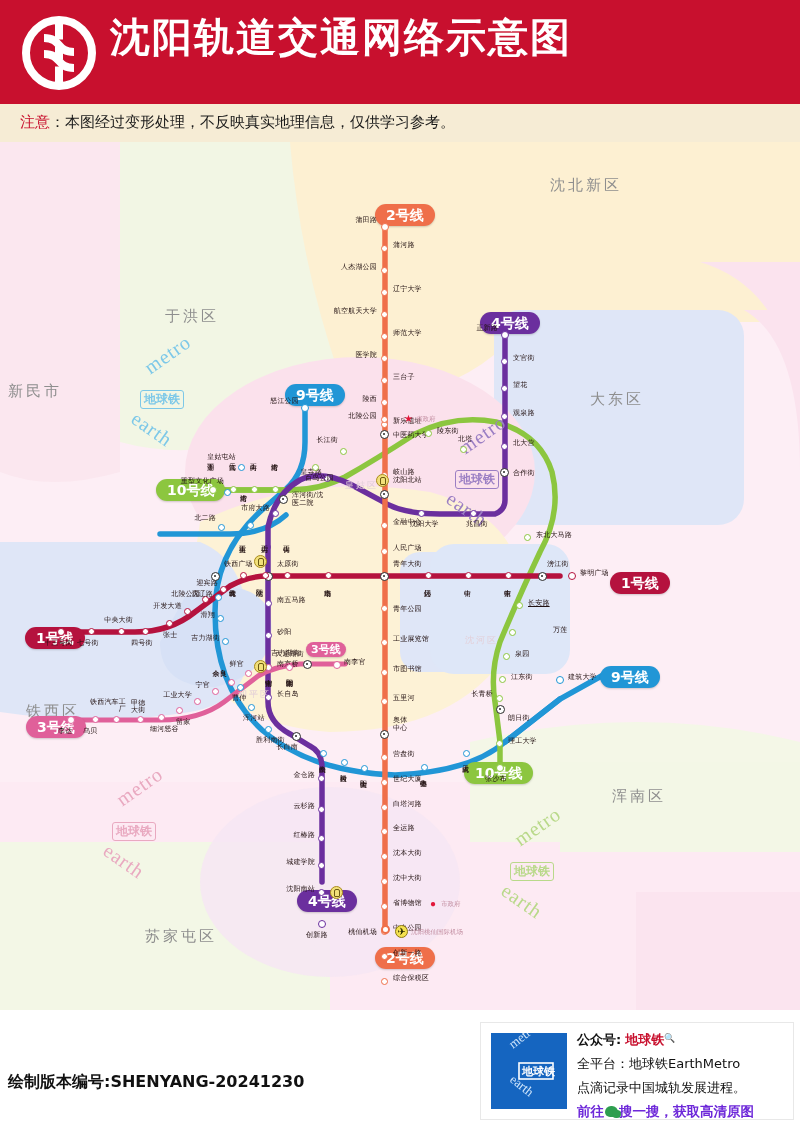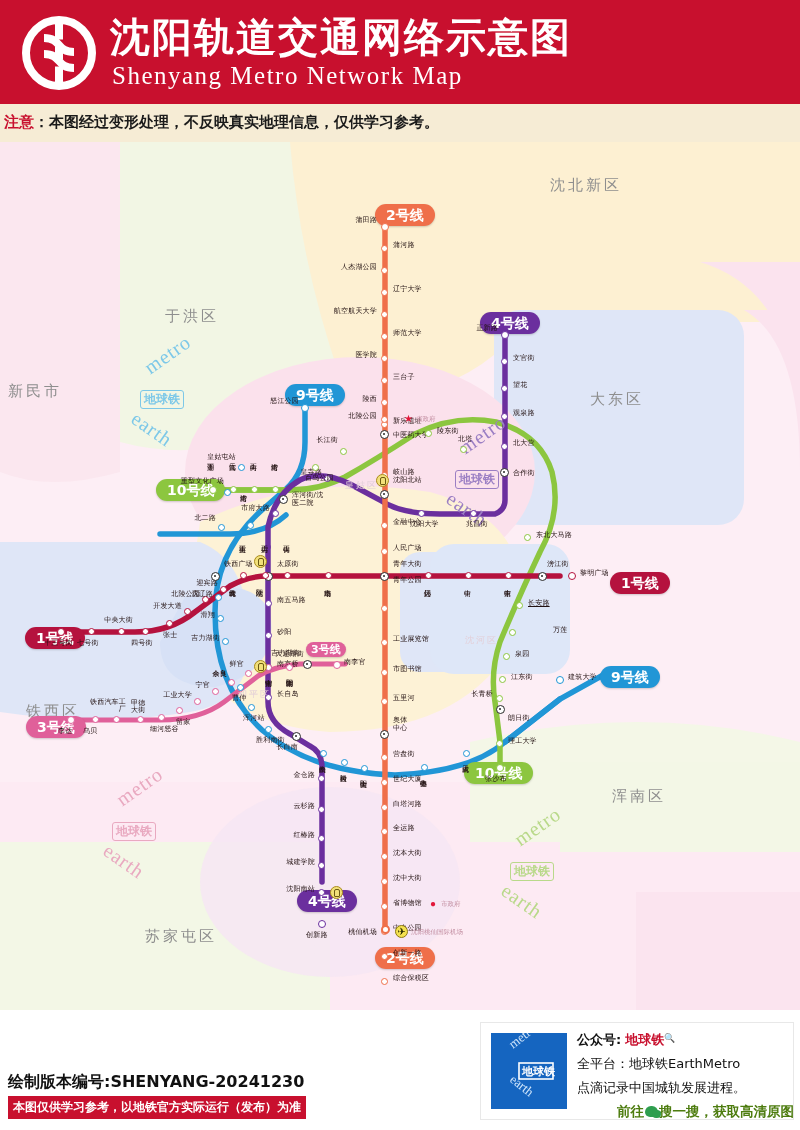--- a/index.html
+++ b/index.html
@@ -12,21 +12,21 @@
 
   
   .header{position:absolute;left:0;top:0;width:800px;height:104px;background:#c8102e;}
   .logo{position:absolute;left:22px;top:16px;width:74px;height:74px;}
   .logo svg{display:block;}
   .h-title{position:absolute;left:110px;top:14px;font-size:40px;line-height:46px;color:#fff;font-weight:bold;letter-spacing:2px;font-family:"DejaVu Sans",sans-serif;}
   .h-sub{position:absolute;left:112px;top:62px;font-size:25px;color:#fff;letter-spacing:1.5px;font-family:"Liberation Serif",serif;}
 
   
   .notice{position:absolute;left:0;top:104px;width:800px;height:38px;background:#f6ecd5;border-bottom:1px solid #ddd0b0;}
-  .notice-inner{position:absolute;left:4px;top:9px;font-size:15px;color:#1a1a1a;font-weight:bold;white-space:nowrap;}
+  .notice-inner{position:absolute;left:20px;top:9px;font-size:15px;color:#1a1a1a;font-weight:normal;white-space:nowrap;}
   .notice-key{color:#c8102e;}
 
   
   .map{position:absolute;left:0;top:142px;width:800px;height:868px;overflow:hidden;background:#fdf6fa;}
   .map svg{position:absolute;left:0;top:0;}
 
   
   .wm{position:absolute;font-family:"Liberation Serif",serif;pointer-events:none;}
   .wm .wm-arc{font-size:20px;letter-spacing:1px;}
   .wm .wm-box{display:inline-block;border:1.6px solid currentColor;border-radius:3px;padding:0px 3px;font-size:12px;font-weight:bold;font-family:"DejaVu Sans",sans-serif;}
@@ -62,41 +62,40 @@
   
   .footer{position:absolute;left:0;top:1010px;width:800px;height:120px;background:#fff;}
   .ver{position:absolute;left:8px;top:62px;font-size:16px;font-weight:bold;color:#111;white-space:nowrap;font-family:"DejaVu Sans",sans-serif;}
   .disc{position:absolute;left:8px;top:86px;background:#c8102e;color:#fff;font-size:12px;font-weight:bold;padding:3px 5px;white-space:nowrap;font-family:"DejaVu Sans",sans-serif;}
   .card{position:absolute;left:480px;top:1022px;width:312px;height:96px;background:#fff;border:1px solid #e8e8e8;}
   .card-logo{position:absolute;left:10px;top:10px;width:76px;height:76px;background:#1565c0;}
   .card-lines{position:absolute;left:96px;top:8px;}
   .cl{font-size:13px;color:#111;margin-bottom:6px;white-space:nowrap;font-family:"DejaVu Sans",sans-serif;}
   .cl b{font-weight:bold;}
   .cl .accent{color:#c8102e;font-weight:bold;}
-  .cl.go{color:#4d7c0f;font-weight:bold;font-size:13.5px;margin-left:40px;}
+  .cl.go{color:#6d28d9;font-weight:bold;font-size:13.5px;}
   .wechat{display:inline-block;width:13px;height:11px;background:#2e9e4f;border-radius:6px 6px 5px 5px;position:relative;vertical-align:-1px;margin:0 1px;}
   .wechat:after{content:"";position:absolute;right:-3px;bottom:-1px;width:9px;height:8px;background:#2e9e4f;border-radius:5px;}
   .magn{font-size:9px;vertical-align:3px;}
 </style>
 </head>
 <body>
 
 <div id="page">
 
   <div class="header">
     <div class="logo">
       <svg width="74" height="74" viewBox="0 0 74 74">
         <circle cx="37" cy="37" r="33" fill="none" stroke="#ffffff" stroke-width="8"></circle>
         <path d="M37 8 L37 66" stroke="#ffffff" stroke-width="8" fill="none"></path>
         <path d="M20 27 L54 27 M20 47 L54 47" stroke="#c8102e" stroke-width="7" fill="none"></path>
         <path d="M22 22 C40 22 34 36 52 36 M22 38 C40 38 34 52 52 52" stroke="#ffffff" stroke-width="8" fill="none" stroke-linecap="butt"></path>
       </svg>
     </div>
     <div class="h-title">沈阳轨道交通网络示意图</div>
-    <div class="h-sub">Shenyang Metro Network Map</div>
   </div>
 
   <div class="notice">
     <div class="notice-inner"><span class="notice-key">注意</span><span>：本图经过变形处理，不反映真实地理信息，仅供学习参考。</span></div>
   </div>
 
   <div class="map">
 
     <svg width="800" height="868">
       <defs>
@@ -275,21 +274,21 @@
     <div class="dot" style="left:381px;top:380px;width:7px;height:7px;border:1.6px solid #ef6f4a;"></div>
     <div class="st" style="left:393px;top:376px;">金融中心</div>
 
     <div class="dot" style="left:381px;top:406px;width:7px;height:7px;border:1.6px solid #ef6f4a;"></div>
     <div class="st" style="left:393px;top:402px;">人民广场</div>
 
     <div class="ic" style="left:380px;top:430px;"></div>
     <div class="st" style="left:393px;top:418px;">青年大街</div>
 
     <div class="dot" style="left:381px;top:463px;width:7px;height:7px;border:1.6px solid #ef6f4a;"></div>
-    <div class="st" style="left:393px;top:434px;">青年公园</div>
+    <div class="st" style="left:393px;top:463px;">青年公园</div>
 
     <div class="dot" style="left:381px;top:497px;width:7px;height:7px;border:1.6px solid #ef6f4a;"></div>
     <div class="st" style="left:393px;top:493px;">工业展览馆</div>
 
     <div class="dot" style="left:381px;top:527px;width:7px;height:7px;border:1.6px solid #ef6f4a;"></div>
     <div class="st" style="left:393px;top:523px;">市图书馆</div>
 
     <div class="dot" style="left:381px;top:556px;width:7px;height:7px;border:1.6px solid #ef6f4a;"></div>
     <div class="st" style="left:393px;top:552px;">五里河</div>
 
@@ -577,21 +576,20 @@
 
     <div class="dot" style="left:381px;top:783px;width:9px;height:9px;border:2px solid #ef6f4a;"></div>
     <div class="st r" style="left:335px;top:786px;width:42px;">桃仙机场</div>
     <div class="airport" style="left:395px;top:783px;">✈</div>
     <div class="poi" style="left:411px;top:786px;color:#c38fa2;">沈阳桃仙国际机场</div>
 
   </div>
 
   <div class="footer">
     <div class="ver">绘制版本编号:SHENYANG-20241230</div>
-    <div class="disc">本图仅供学习参考，以地铁官方实际运行（发布）为准</div>
   </div>
 
   <div class="card">
     <div class="card-logo">
       <svg width="76" height="76" viewBox="0 0 76 76">
         <text x="22" y="16" fill="#cfe5fb" font-size="13" font-family="Liberation Serif, serif" transform="rotate(-38 22 16)">metro</text>
         <rect x="28" y="30" width="34" height="16" fill="none" stroke="#ffffff" stroke-width="1.6"></rect>
         <text x="31" y="42" fill="#ffffff" font-size="11" font-family="DejaVu Sans, sans-serif" font-weight="bold">地球铁</text>
         <text x="18" y="48" fill="#cfe5fb" font-size="13" font-family="Liberation Serif, serif" transform="rotate(38 18 48)">earth</text>
       </svg>

